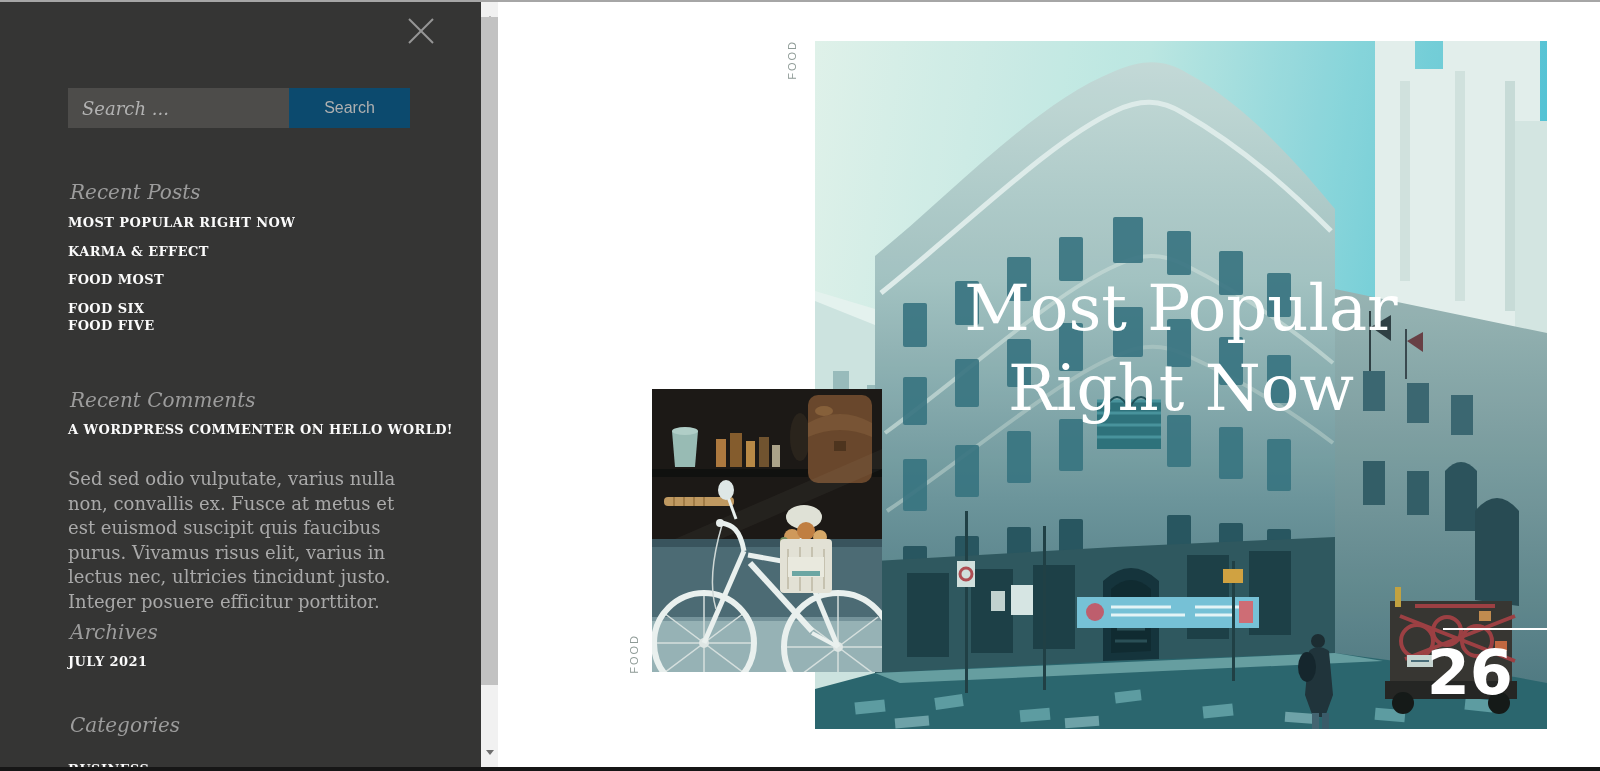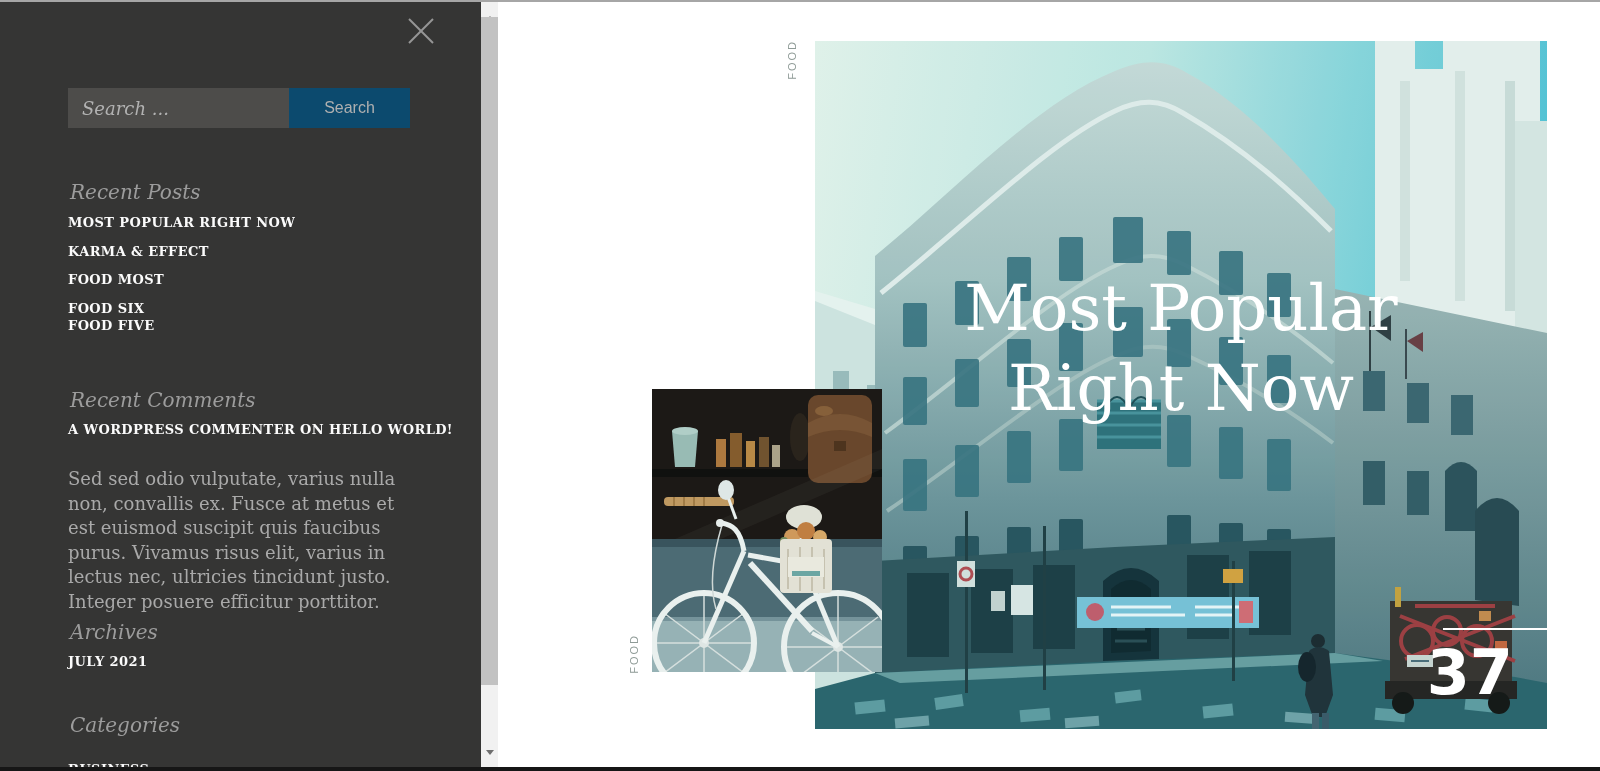--- a/index.html
+++ b/index.html
@@ -339,16 +339,16 @@
       <rect x="128" y="150" width="52" height="54" rx="4" fill="#ece6d8"></rect>
       <path d="M136,160 v40 M148,158 v44 M160,158 v44 M172,160 v40" stroke="#cfc6b2" stroke-width="2"></path>
       <rect x="136" y="168" width="36" height="20" fill="#f4efe2"></rect>
       <rect x="140" y="182" width="28" height="5" fill="#6fa8a4"></rect>
       <rect x="0" y="0" width="230" height="283" fill="#2e8f9a" opacity="0.05"></rect>
     </svg>
   </figure>
 
   <a href="#" class="hero-title">Most Popular Right Now</a>
   <div class="date-rule"></div>
-  <div class="date-num">37</div>
+  <div class="date-num">26</div>
 
   <div class="bottom-border"></div>
 </div>
 
 </body></html>

